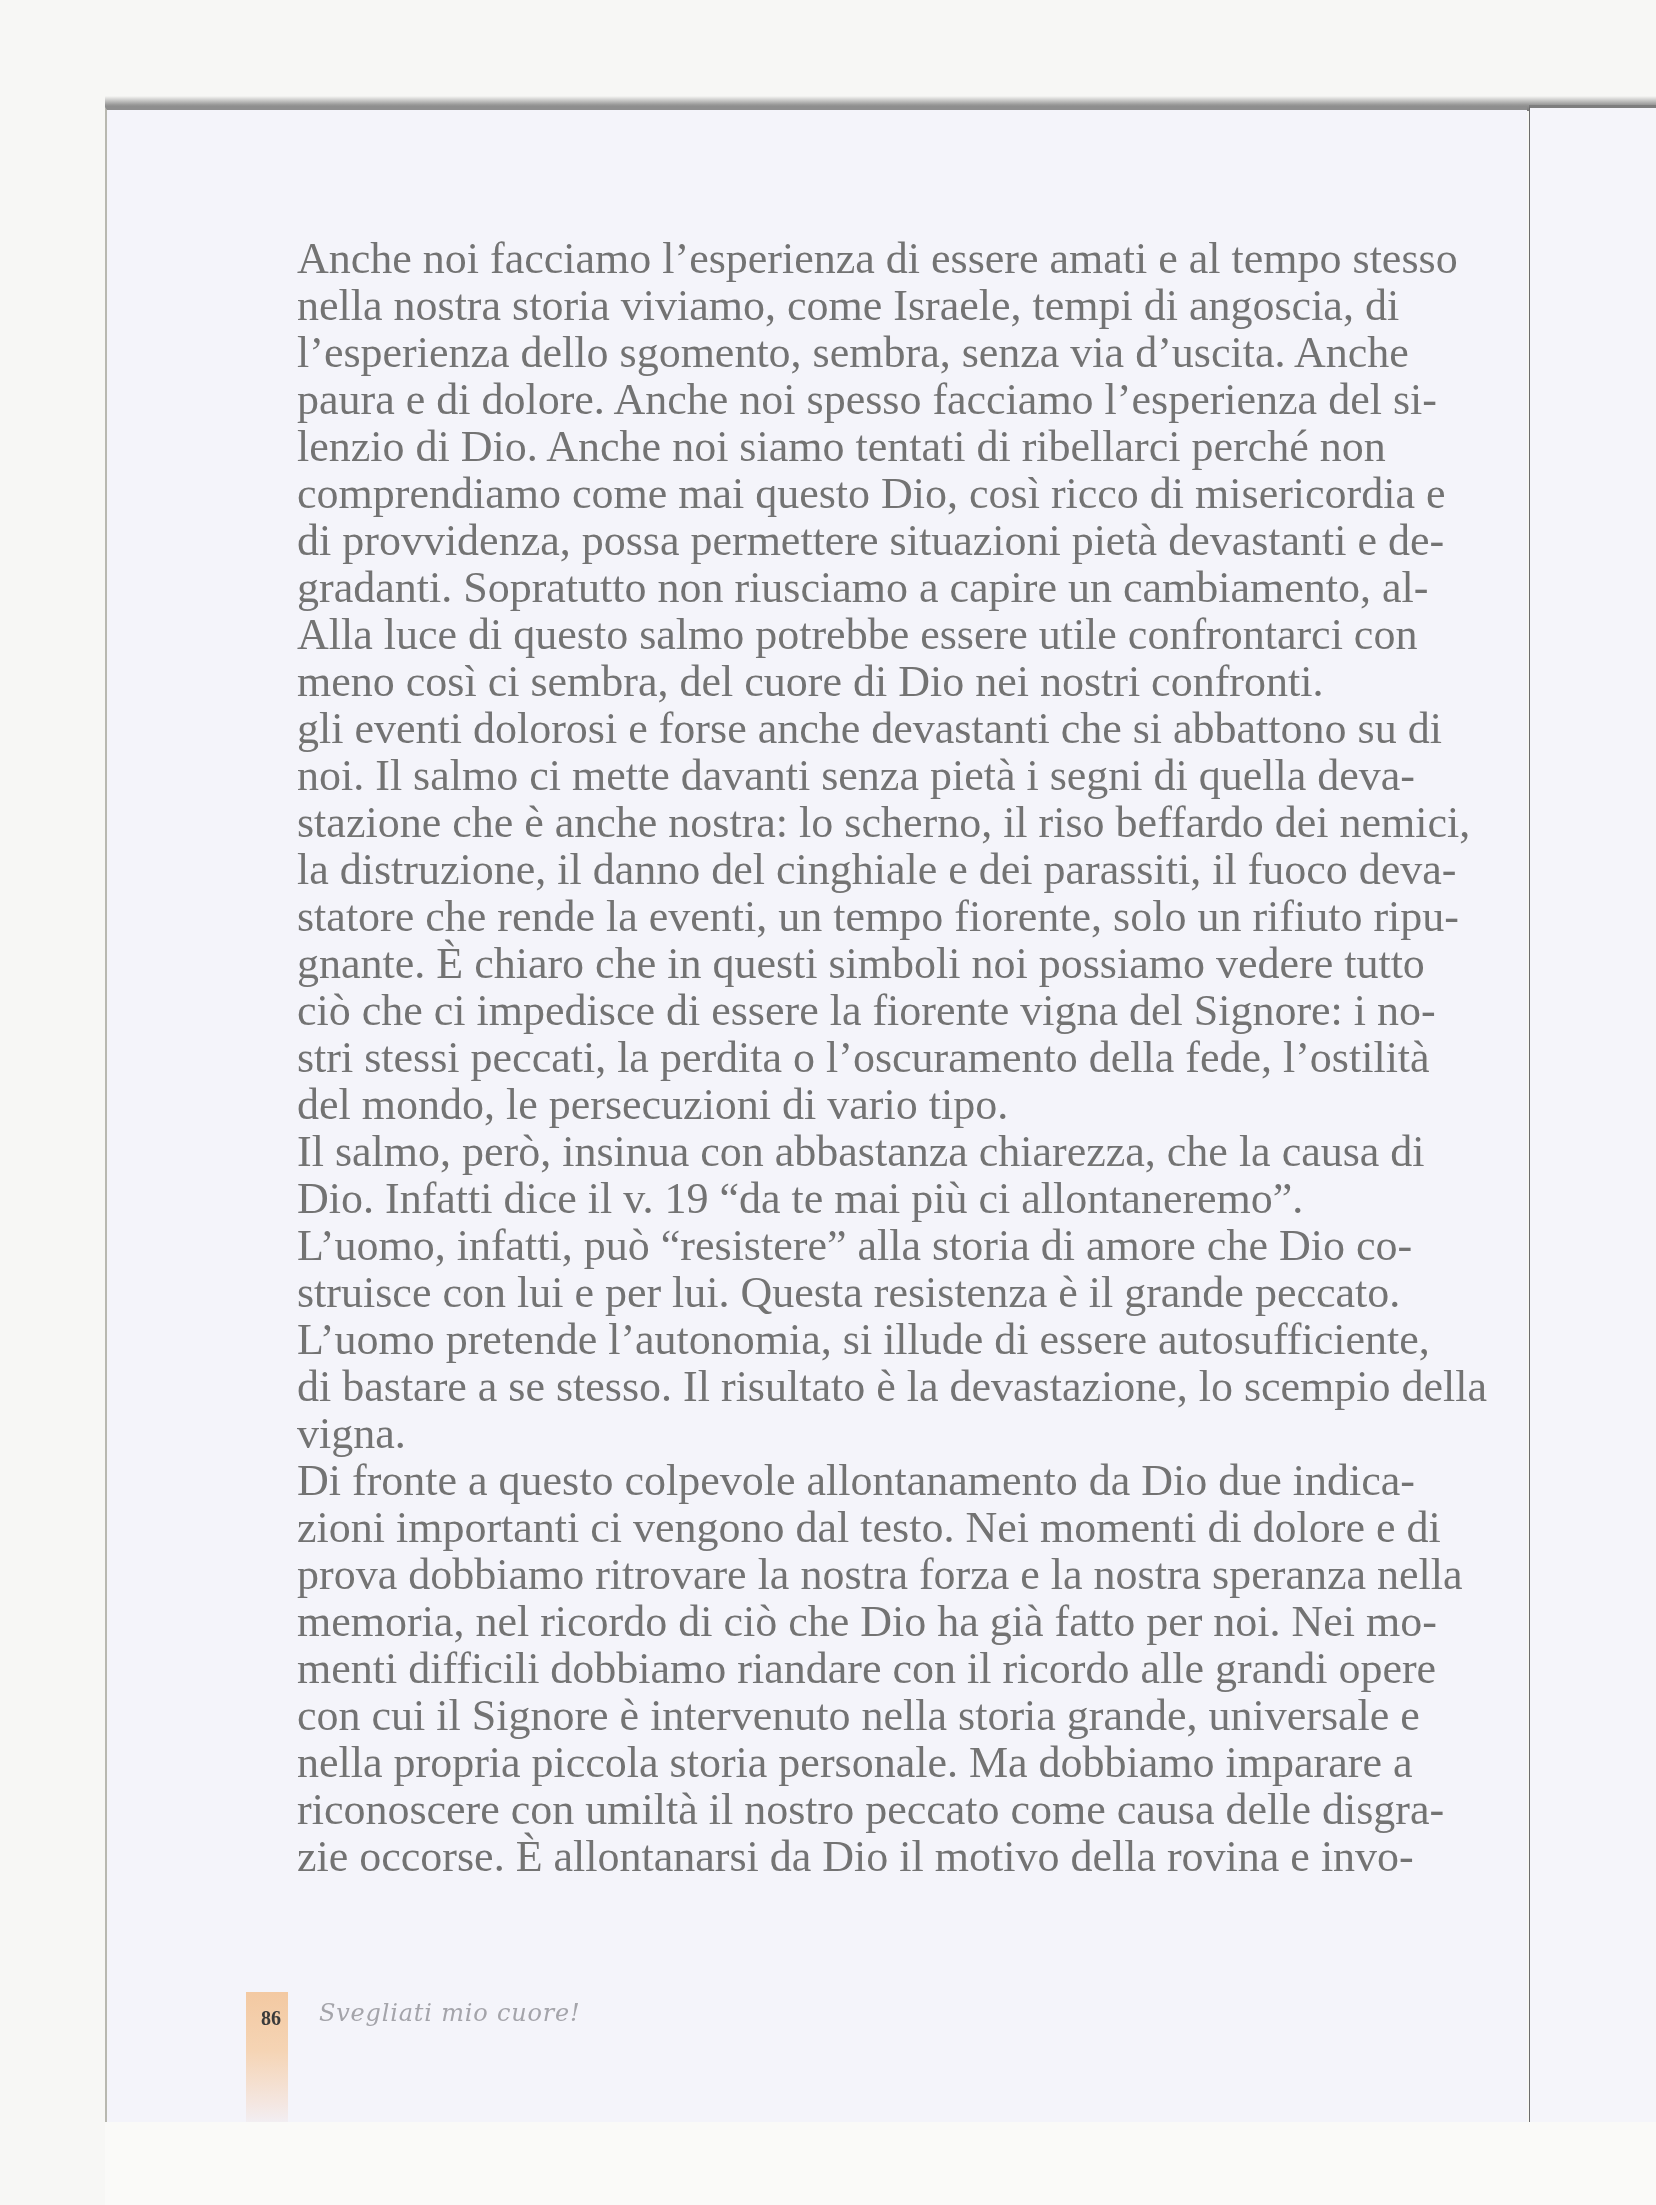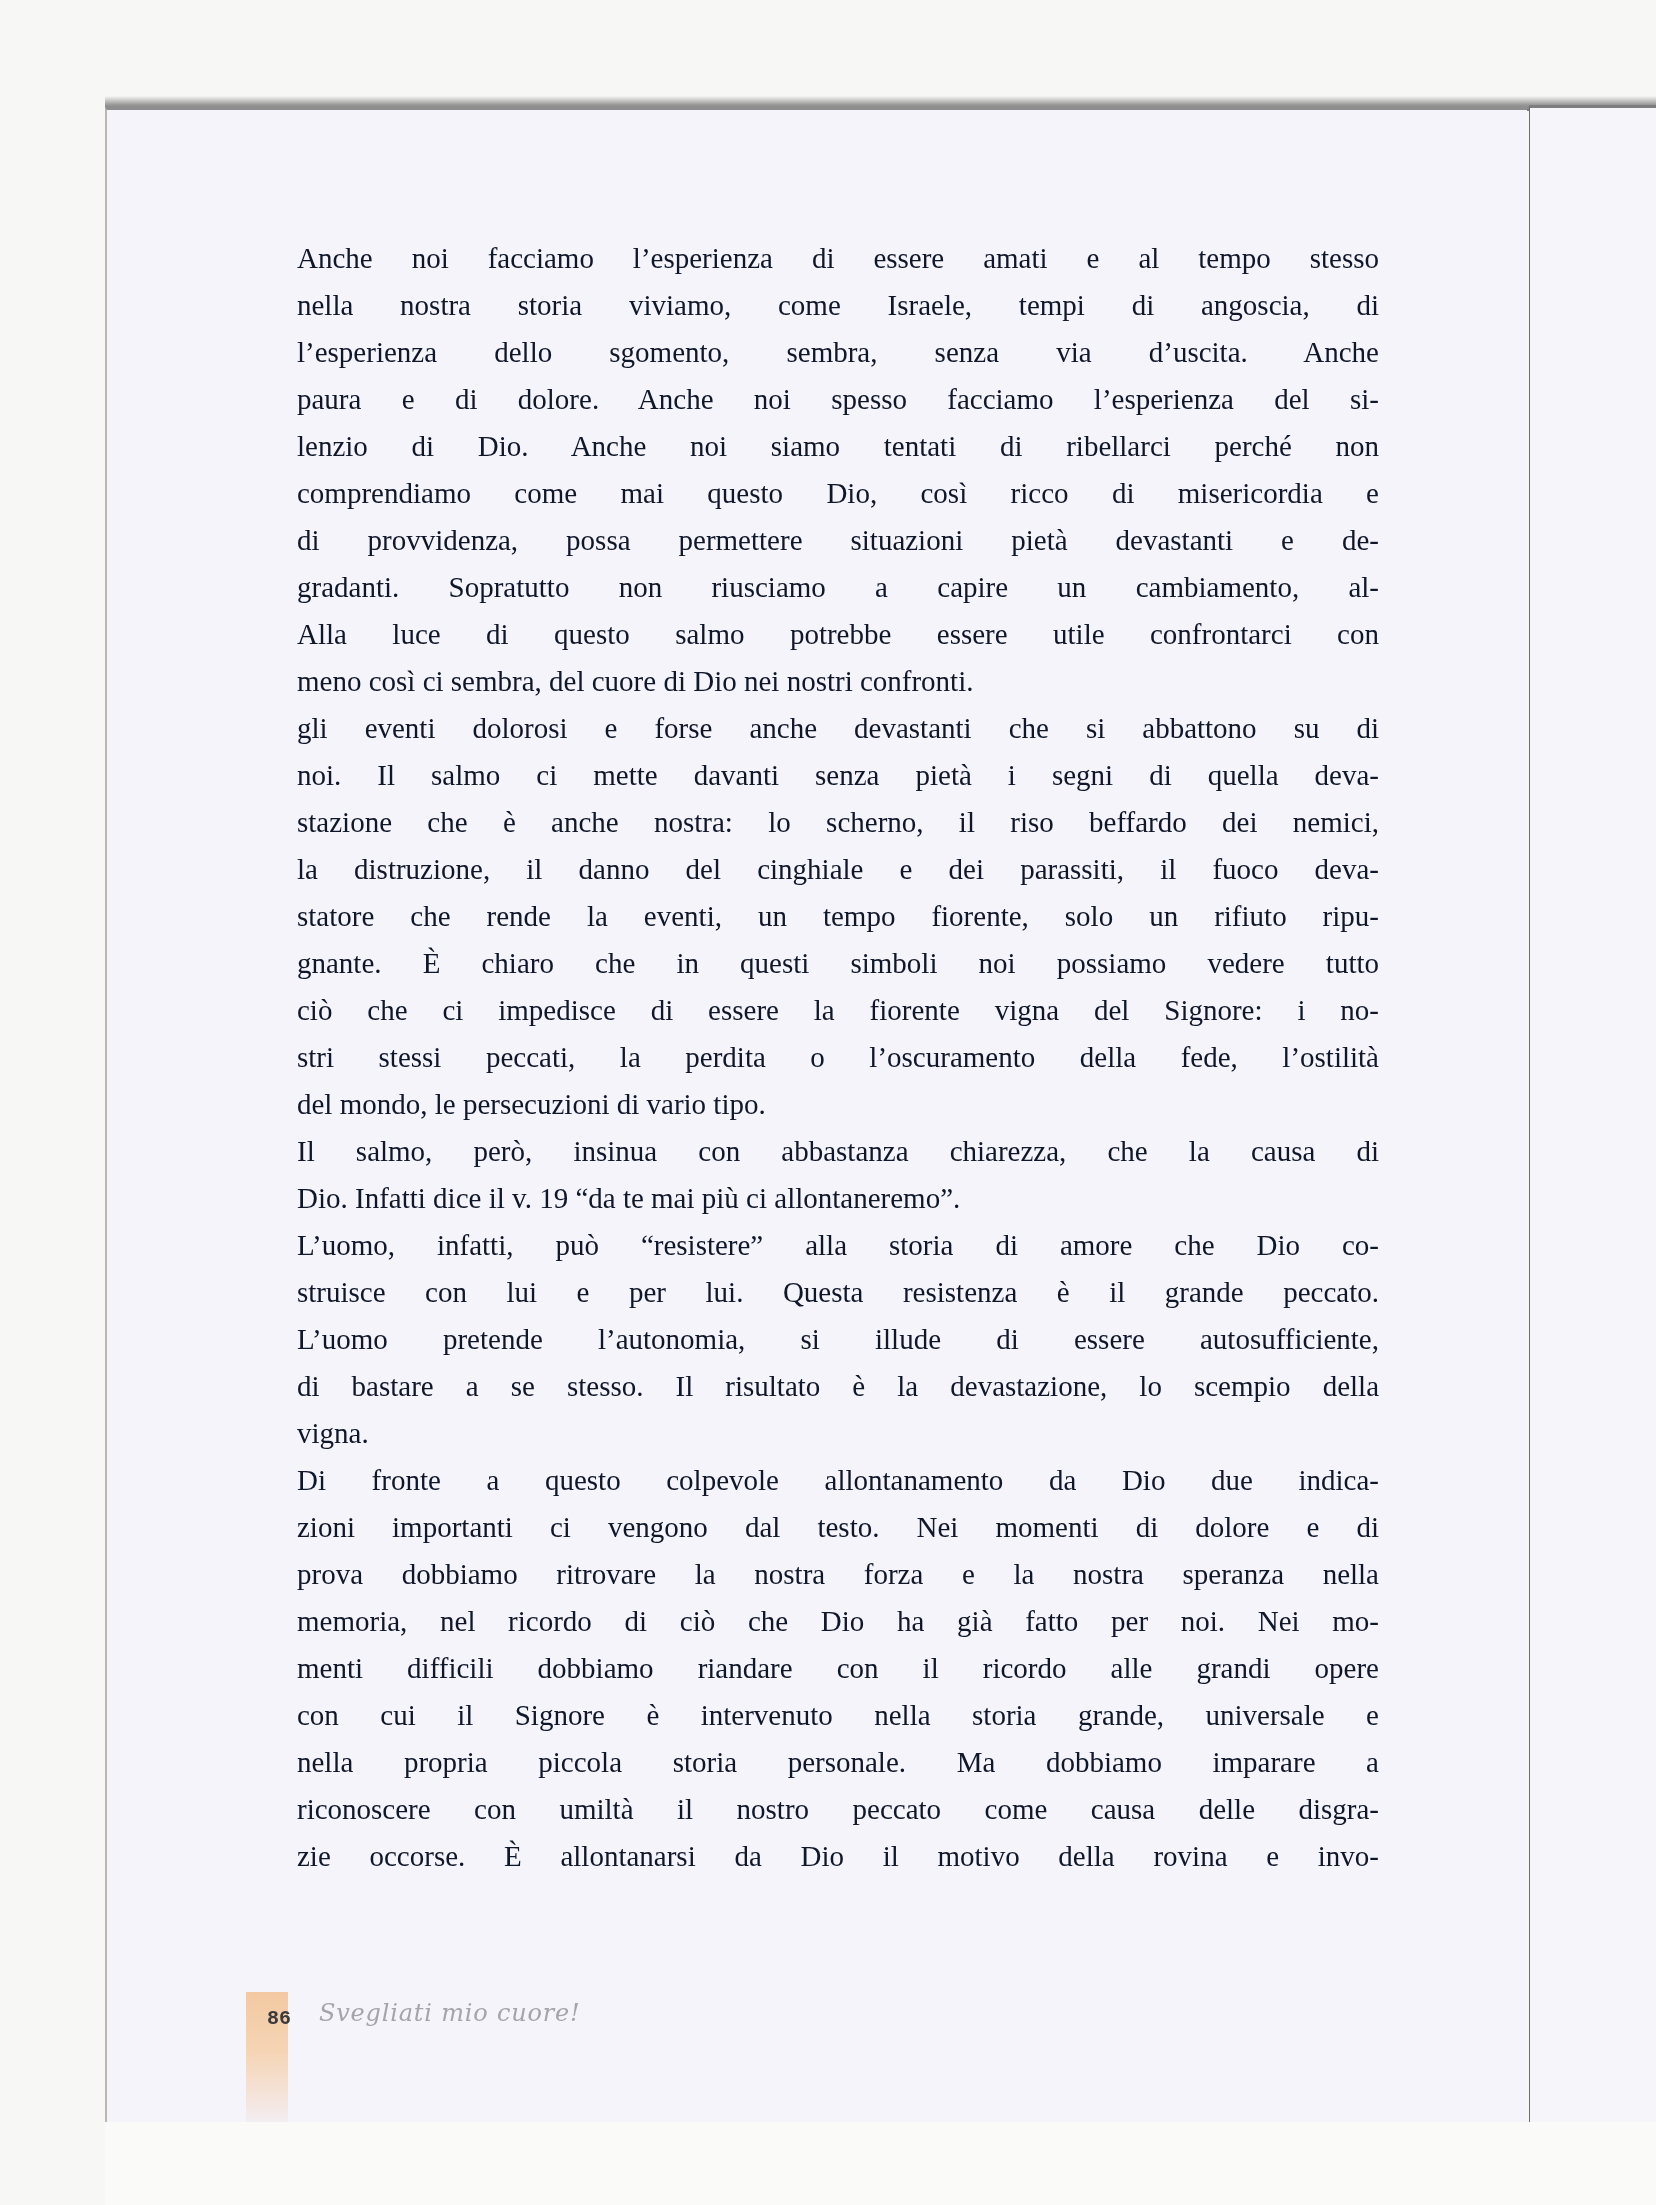--- a/index.html
+++ b/index.html
@@ -26,43 +26,43 @@
     border-left: 1.6px solid #6c6c6c;
     border-top: 3.2px solid #7e7e7e;
     box-sizing: border-box;
   }
   .bottom-edge {
     position: absolute; left: 105px; top: 2122px; width: 1552px; height: 83px;
     background: #fafaf8;
   }
   .text-block {
     position: absolute; left: 297px; top: 235px; width: 1082px;
-    color: #0f172a;
-    font-size: 29px;
+    color: #737373;
+    font-size: 44px;
     line-height: 47px;
   }
   .line {
     display: block;
     white-space: nowrap;
     text-align: justify;
     text-align-last: justify;
     height: 47px;
     overflow: visible;
   }
   .line.last { text-align-last: left; }
   .footer {
     position: absolute; left: 246px; top: 1992px; height: 130px;
   }
   .page-number-tab {
     position: absolute; left: 0; top: 0; width: 42px; height: 130px;
     background: linear-gradient(to bottom, #f3c9a2 0%, #f5d4b4 45%, #f4e6e0 85%, #f2eef2 100%);
   }
   .page-number {
-    position: absolute; left: 12px; top: 14.6px; width: 42px; text-align: center;
-    font-family: Liberation Mono, monospace; font-weight: bold;
+    position: absolute; left: 4px; top: 14.6px; width: 42px; text-align: center;
+    font-family: Liberation Serif, serif; font-weight: bold;
     font-size: 20px; color: #3b3b3b;
   }
   .running-title {
     position: absolute; left: 73px; top: 6.5px; white-space: nowrap;
     font-family: "DejaVu Serif", serif; font-style: italic;
     font-size: 24px; color: #a4a4aa; letter-spacing: 0.8px;
   }
 </style>
 </head>
 <body>

